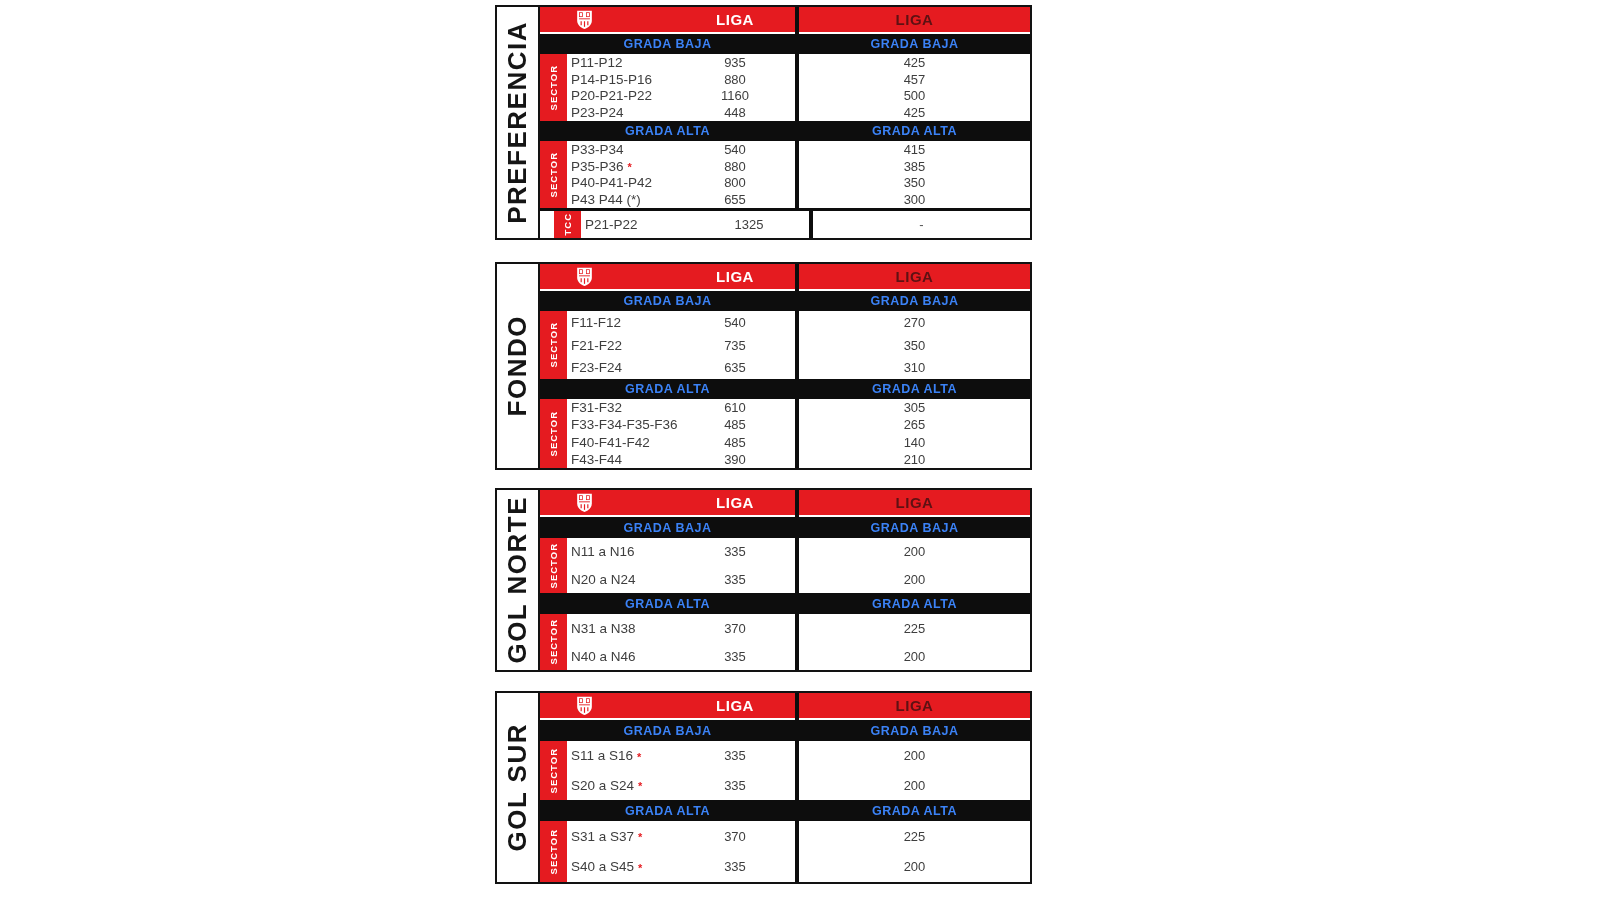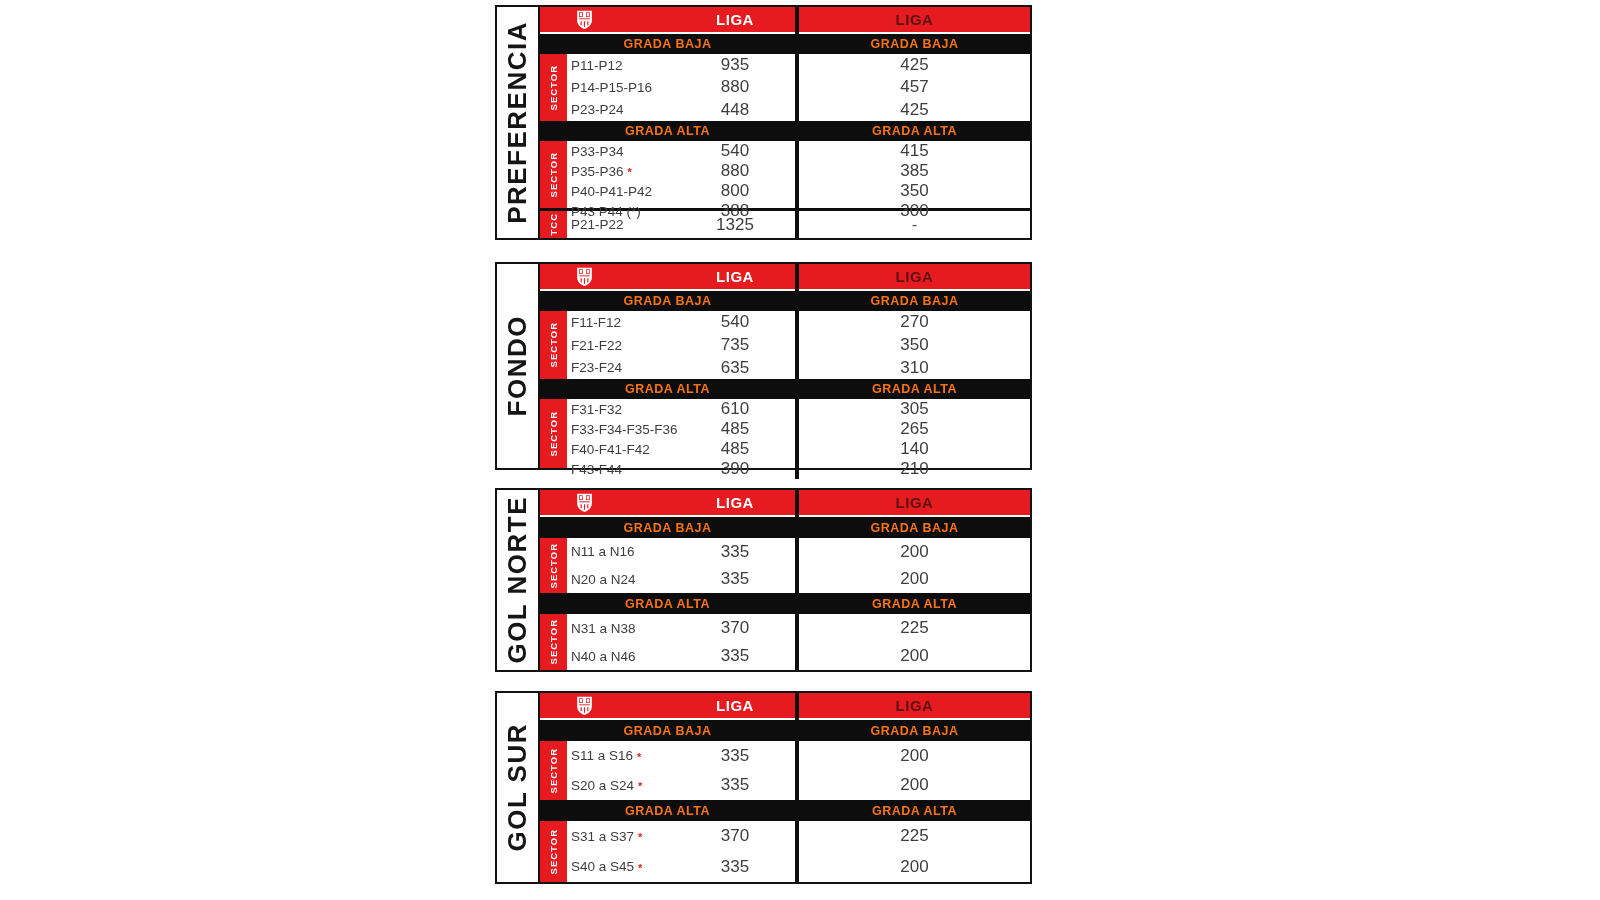--- a/index.html
+++ b/index.html
@@ -42,21 +42,21 @@
   .crest{height:20px;width:17px;margin-left:36px;display:block;}
   .liga{font-size:15px;font-weight:bold;text-align:center;letter-spacing:0.5px;}
   .liga-left{color:#ffffff;}
   .liga-right{color:#5e1113;}
 
   .gap-row{display:grid;grid-template-columns:255px 4px 1fr;height:2px;flex:0 0 2px;}
   .gap-row .w{background:#ffffff;}
 
   .band-row{display:grid;grid-template-columns:255px 4px 1fr;height:20px;flex:0 0 20px;}
   .sec-2 .band-row,.sec-3 .band-row{height:21px;flex:0 0 21px;}
-  .band-cell{background:#0d0d0d;color:#f97316;display:flex;align-items:center;justify-content:center;
+  .band-cell{background:#0d0d0d;color:#3b82f6;display:flex;align-items:center;justify-content:center;
              font-size:12.5px;font-weight:bold;letter-spacing:0.5px;}
 
   .div-cell{background:#0d0d0d;}
 
   .group{position:relative;display:flex;flex-direction:column;}
   .sec-0 .grp-0,.sec-0 .grp-1{height:67px;flex:0 0 67px;}
   .sec-1 .grp-0{height:68px;flex:0 0 68px;}
   .sec-1 .grp-1{height:69px;flex:0 0 69px;}
   .sec-2 .grp-0{height:55px;flex:0 0 55px;}
   .sec-2 .grp-1{height:56px;flex:0 0 56px;}
@@ -68,25 +68,25 @@
     background:var(--red);display:flex;align-items:center;justify-content:center;z-index:2;
   }
   .sector-text{
     writing-mode:vertical-rl;transform:rotate(180deg);
     color:#ffffff;font-size:9.5px;font-weight:bold;letter-spacing:1px;white-space:nowrap;
   }
   .rows{flex:1;display:flex;flex-direction:column;}
   .data-row{flex:1;display:grid;grid-template-columns:27px 108px 120px 4px 1fr;}
   .name-cell{display:flex;align-items:center;padding-left:4px;color:#3e3e3e;font-size:13.5px;white-space:nowrap;}
   .mark{color:var(--red);font-size:11px;font-weight:bold;margin-left:4px;transform:translateY(1px);}
-  .price-cell{display:flex;align-items:center;justify-content:center;color:#3e3e3e;font-size:17px;}
+  .price-cell{display:flex;align-items:center;justify-content:center;color:#3e3e3e;font-size:13px;}
 
   .sep-row{height:3px;flex:0 0 3px;background:#0d0d0d;}
 
-  .footer-row{display:grid;grid-template-columns:27px 108px 120px 4px 1fr;height:27px;flex:0 0 27px;}
+  .footer-row{display:grid;grid-template-columns:27px 108px 120px 4px 1fr;height:27px;flex:0 0 27px;padding-left:14px;}
   .tcc-cell{background:var(--red);display:flex;align-items:center;justify-content:center;}
   .dash{color:#555555;}
 </style>
 </head>
 <body>
 
 <div class="stage">
   <div class="table sec-0">
     <div class="side">
       <span class="side-title">PREFERENCIA</span>
@@ -155,20 +155,34 @@
     </div>
     <div class="price-cell">
                 <span class="price1">880</span>
               </div>
     <div class="div-cell"></div>
     <div class="price-cell">
                 <span class="price2">457</span>
               </div>
   </div>
 
+  <div class="data-row">
+    <div></div>
+    <div class="name-cell">
+      <span class="name-text">P20-P21-P22</span>
+
+    </div>
+    <div class="price-cell">
+                <span class="price1">1160</span>
+              </div>
+    <div class="div-cell"></div>
+    <div class="price-cell">
+                <span class="price2">500</span>
+              </div>
+  </div>
 
   <div class="data-row">
     <div></div>
     <div class="name-cell">
       <span class="name-text">P23-P24</span>
 
     </div>
     <div class="price-cell">
                 <span class="price1">448</span>
               </div>
@@ -240,21 +254,21 @@
               </div>
   </div>
 
   <div class="data-row">
     <div></div>
     <div class="name-cell">
       <span class="name-text">P43 P44 (*)</span>
 
     </div>
     <div class="price-cell">
-                <span class="price1">388</span>
+                <span class="price1">655</span>
               </div>
     <div class="div-cell"></div>
     <div class="price-cell">
                 <span class="price2">300</span>
               </div>
   </div>
 </div>
   </div>
 
   <div class="sep-row"></div>

